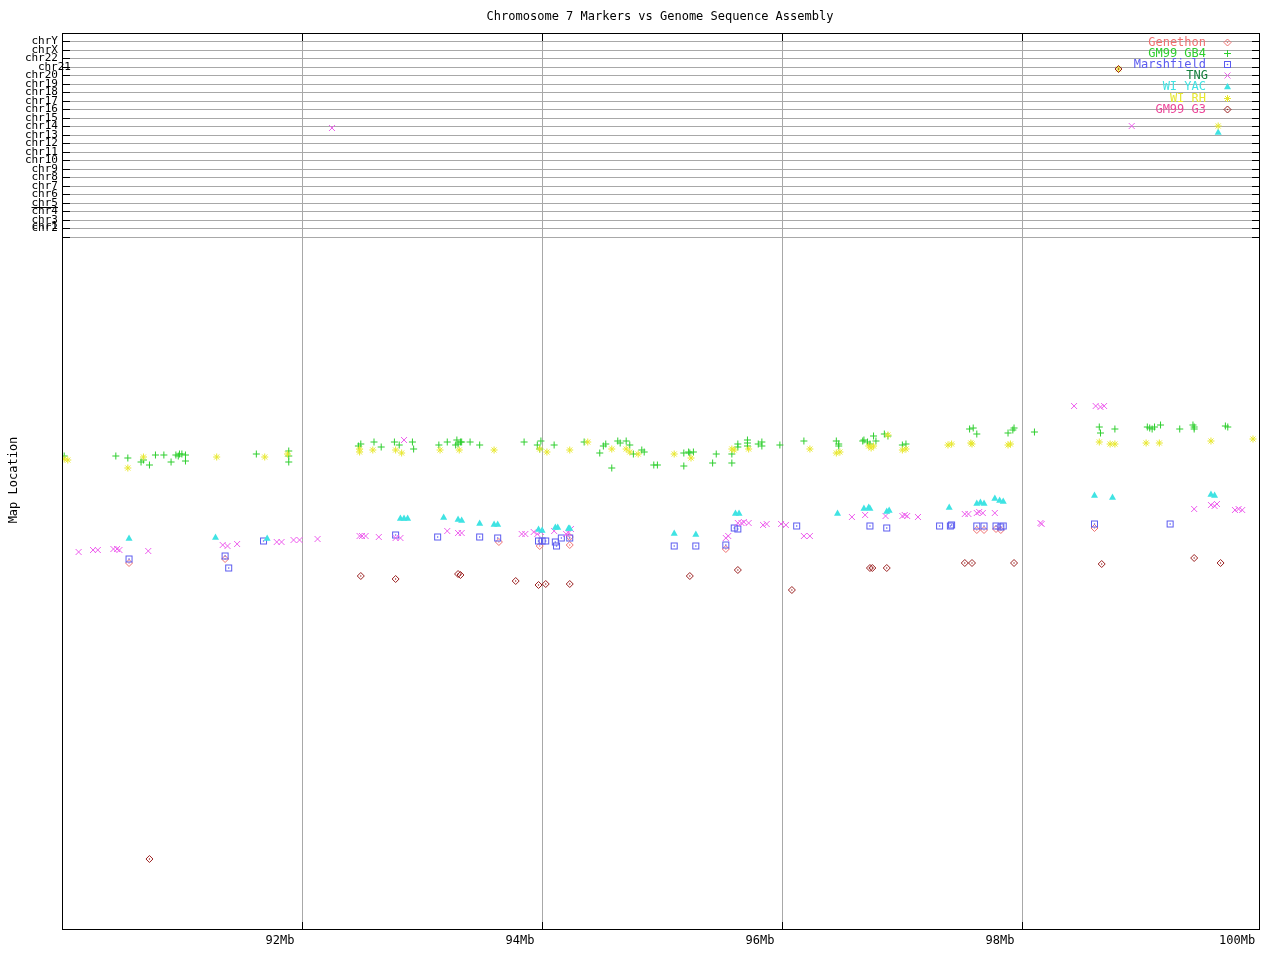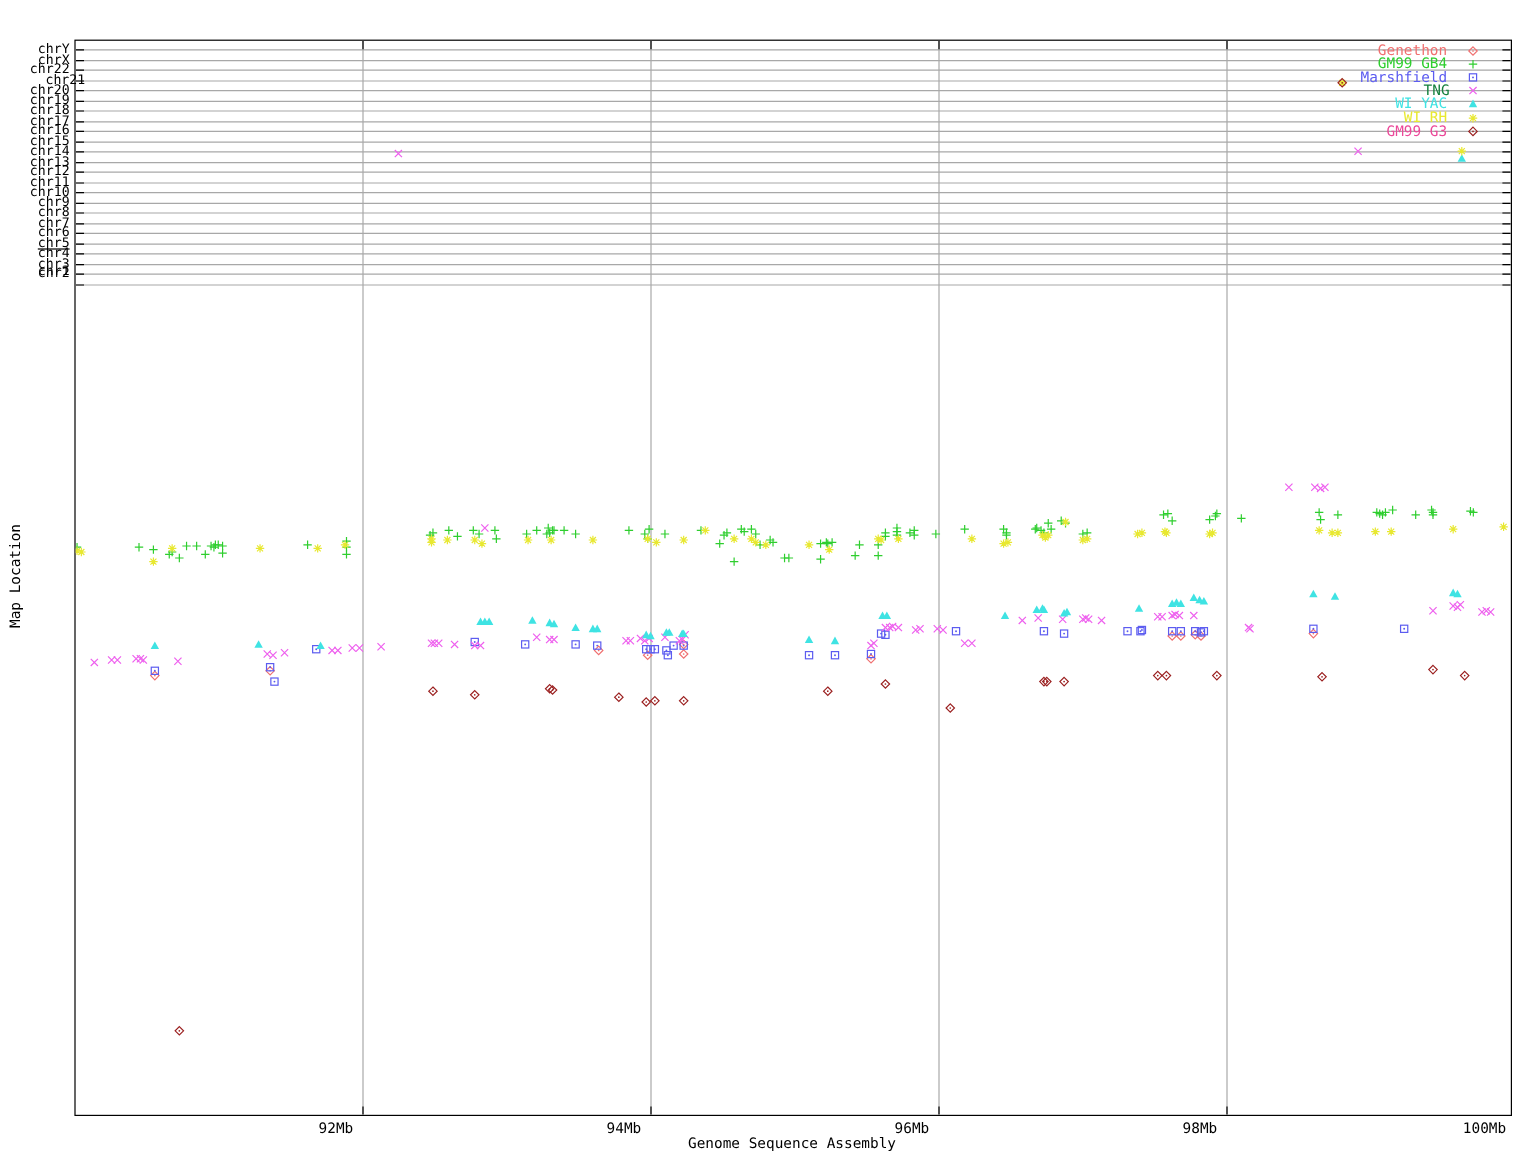--- a/index.html
+++ b/index.html
@@ -15,22 +15,22 @@
   .ytick{position:absolute;width:58px;text-align:right;font-size:11px;line-height:11px;height:11px;white-space:pre;}
   .xtick{position:absolute;width:72px;margin-left:-36px;text-align:left;font-size:12px;line-height:12px;top:934px;}
   .lrow{position:absolute;height:12px;line-height:12px;}
   .ltext{position:absolute;right:0;font-size:12px;white-space:pre;}
   .lmark{position:absolute;left:14px;top:1px;}
 </style>
 </head>
 <body>
 
 <div id="canvas">
+  <div class="title">Chromosome 7 Markers vs Genome Sequence Assembly</div>
   <div class="ylab">Map Location</div>
-  <div class="xlab">Genome Sequence Assembly</div>
   <div id="plot">
       <svg width="1196" height="895">
         <line x1="0" y1="7.5" x2="1196" y2="7.5" stroke="#a8a8a8" stroke-width="1"></line>
         <line x1="0" y1="7.5" x2="7" y2="7.5" stroke="#000000" stroke-width="1"></line>
         <line x1="1189" y1="7.5" x2="1196" y2="7.5" stroke="#000000" stroke-width="1"></line>
         <line x1="0" y1="16.5" x2="1196" y2="16.5" stroke="#a8a8a8" stroke-width="1"></line>
         <line x1="0" y1="16.5" x2="7" y2="16.5" stroke="#000000" stroke-width="1"></line>
         <line x1="1189" y1="16.5" x2="1196" y2="16.5" stroke="#000000" stroke-width="1"></line>
         <line x1="0" y1="24.5" x2="1196" y2="24.5" stroke="#a8a8a8" stroke-width="1"></line>
         <line x1="0" y1="24.5" x2="7" y2="24.5" stroke="#000000" stroke-width="1"></line>

